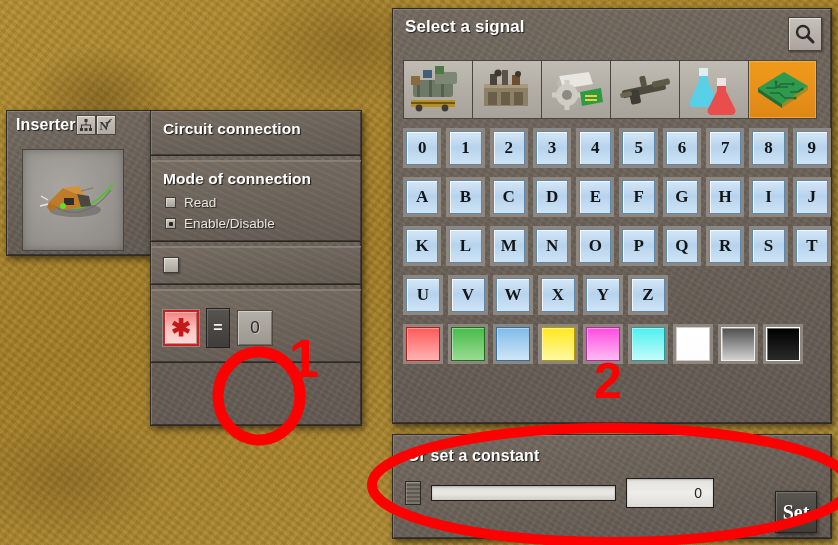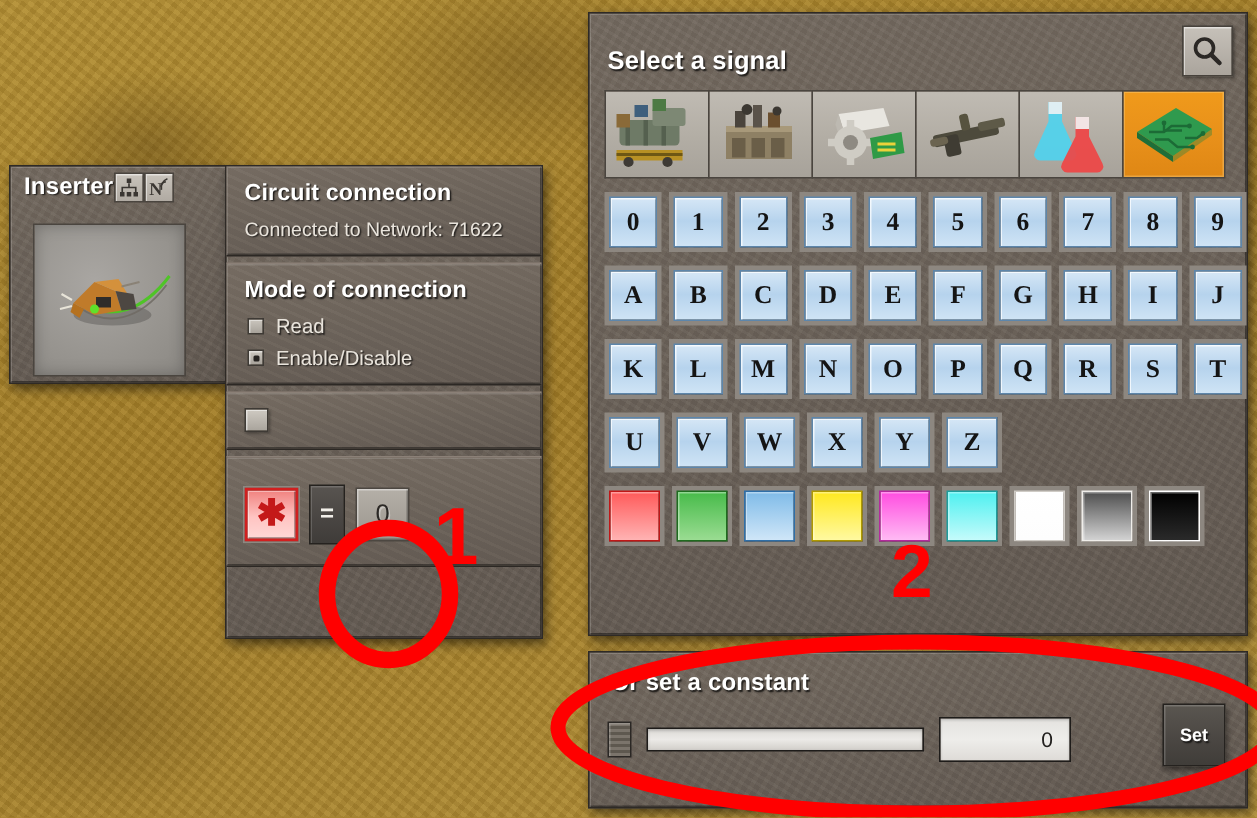--- a/index.html
+++ b/index.html
@@ -106,21 +106,21 @@
     background: linear-gradient(180deg,#585450 0%, #4a4643 55%, #3f3c39 100%);
     border:1px solid #25221f;
     box-shadow: inset 1px 1px 0 rgba(255,255,255,.16);
     display:flex; align-items:center; justify-content:center;
     color:#f2efe9; font-size:16px; font-weight:bold;
   }
   .slot.const span { color:#2b2825; font-size:17px; text-shadow:1px 1px 0 rgba(255,255,255,.35); }
 
   
   #right-panel { left:392px; top:8px; width:440px; height:416px; }
-  #signal-head { display:flex; align-items:flex-end; justify-content:space-between; padding:8px 9px 0 12px; }
+  #signal-head { display:flex; align-items:flex-start; justify-content:space-between; padding:8px 9px 0 12px; }
   #signal-title { font-size:17px; }
   #search-btn {
     width:34px; height:34px;
     background: linear-gradient(180deg,#c6c1b9,#aaa49c);
     border:1px solid #47423c;
     box-shadow: inset 1px 1px 0 rgba(255,255,255,.5), 1px 1px 2px rgba(0,0,0,.4);
     display:flex; align-items:center; justify-content:center;
   }
 
   #group-tabs { display:flex; margin:9px 0 0 10px; }
@@ -174,27 +174,27 @@
   }
   .num-field {
     width:88px; height:30px;
     background: linear-gradient(180deg,#e4e2df 0%, #eeedea 50%, #dedbd7 100%);
     border:1px solid #1e1c1a;
     box-shadow: inset 0 1px 2px rgba(0,0,0,.2);
     display:flex; align-items:center; justify-content:flex-end;
     padding-right:11px; color:#23211f; font-size:14px;
   }
   #set-btn {
-    position:absolute; right:14px; bottom:27px;
+    position:absolute; right:14px; bottom:5px;
     width:42px; height:42px;
     background: linear-gradient(180deg,#5a5650 0%, #4b4743 55%, #403d39 100%);
     border:1px solid #25221f;
     box-shadow: inset 1px 1px 0 rgba(255,255,255,.18), 1px 2px 4px rgba(0,0,0,.5);
     display:flex; align-items:center; justify-content:center;
-    color:#ffffff; font-size:12px; font-weight:bold; text-shadow:1px 1px 1px rgba(0,0,0,.7);
+    color:#ffffff; font-size:20px; font-weight:bold; text-shadow:1px 1px 1px rgba(0,0,0,.7);font-family:Liberation Serif, serif;
   }
 
   
   #annotations { position:absolute; left:0; top:0; width:838px; height:545px; pointer-events:none; }
   .anno-num {
     position:absolute; color:#ff0000; font-weight:bold;
     font-family:"Liberation Sans", sans-serif; line-height:1;
   }
   #anno-1 { left:289px; top:331px; font-size:54px; }
   #anno-2 { left:594px; top:356px; font-size:50px; }
@@ -236,21 +236,20 @@
       <path d="M25 50 L18 46 M25 54 L17 56" stroke="#e8e4d8" stroke-width="1.4"></path>
       <path d="M58 41 L70 38" stroke="#8a8276" stroke-width="1.3"></path>
     </svg>
   </div>
 </div>
 
 <div class="panel" id="left-settings">
 
   <div class="sect sub" style="border-top:none;">
     <div class="hdr sect-title">Circuit connection</div>
-    <div class="txt sect-line">Connected to Network: 71622</div>
   </div>
 
   <div class="sect sub" style="margin-top:4px;">
     <div class="hdr sect-title">Mode of connection</div>
     <div class="opt">
       <span class="radio"></span>
       <span class="txt">Read</span>
     </div>
     <div class="opt">
       <span class="radio on"></span>

